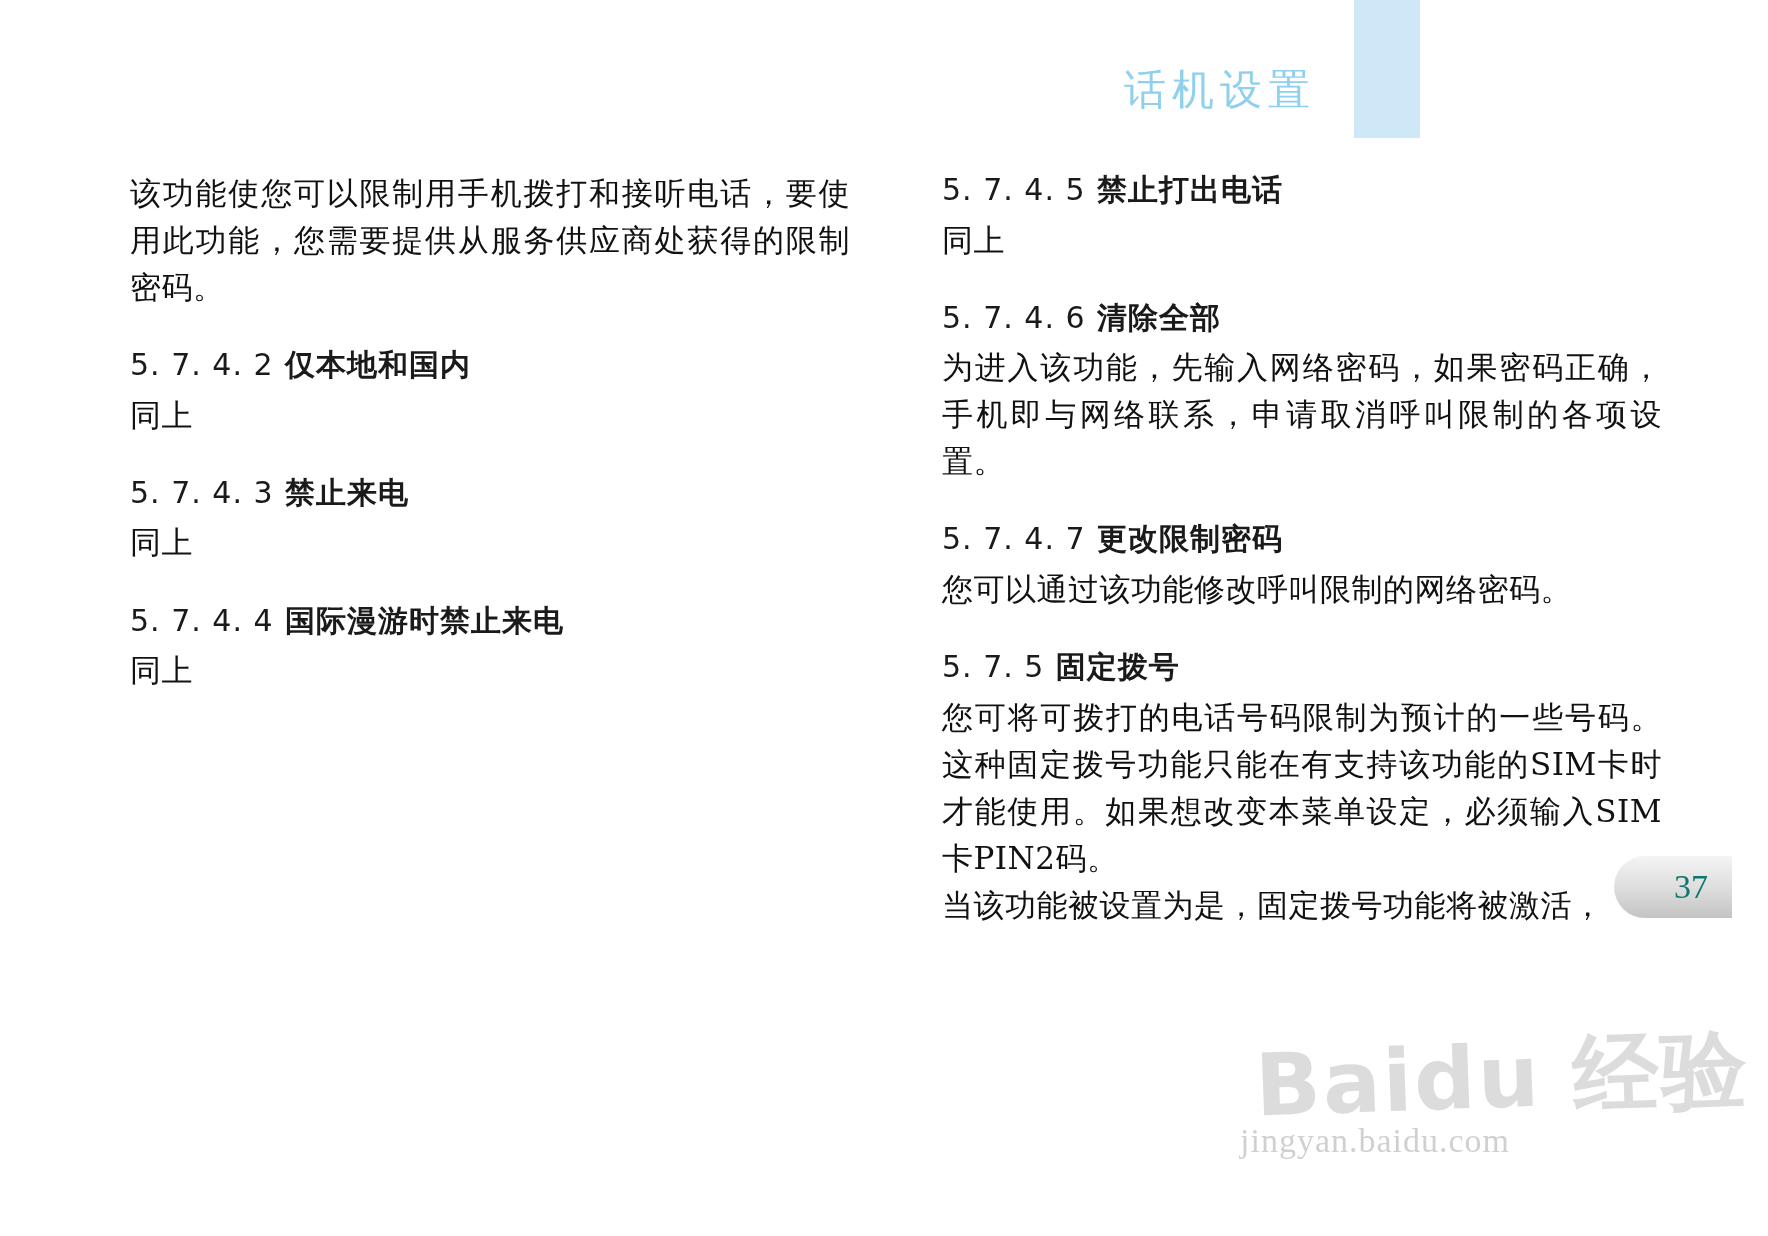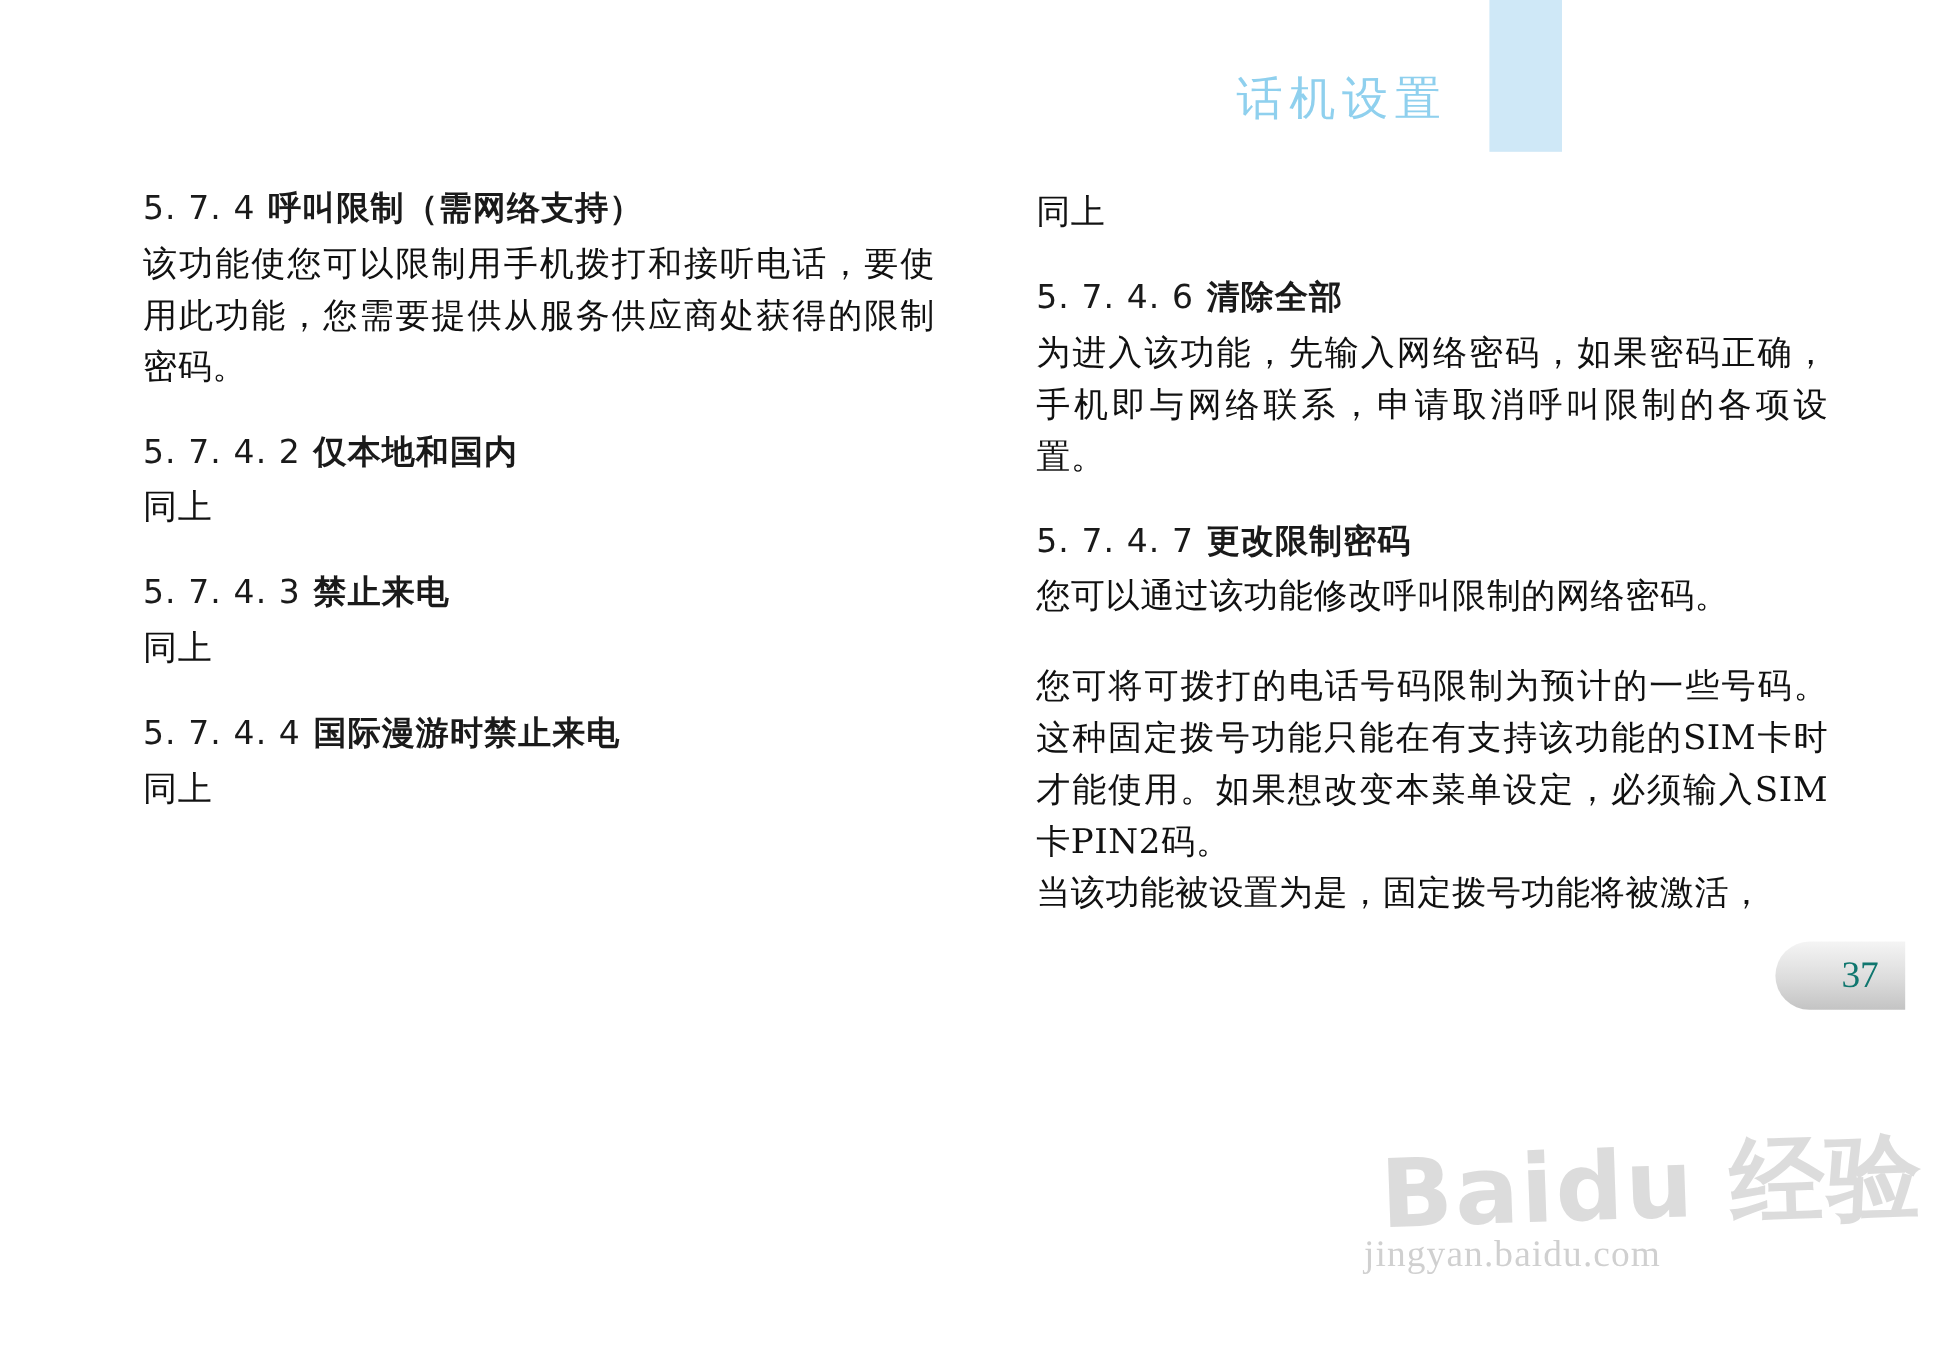--- a/index.html
+++ b/index.html
@@ -129,24 +129,20 @@
 <body>
 
 <div class="page">
 
   <div class="header-band"></div>
   <div class="header-title">话机设置</div>
 
   <div class="col col-left">
 
     <div class="sec">
-      <h3 class="heading">
-        <span class="num">5. 7. 4</span>
-        <span>呼叫限制（需网络支持）</span>
-      </h3>
       <p class="body">该功能使您可以限制用手机拨打和接听电话，要使用此功能，您需要提供从服务供应商处获得的限制密码。</p>
     </div>
 
     <div class="sec">
     </div>
 
     <div class="sec">
       <h3 class="heading">
         <span class="num">5. 7. 4. 2</span>
         <span>仅本地和国内</span>
@@ -168,40 +164,48 @@
         <span>国际漫游时禁止来电</span>
       </h3>
       <p class="body short">同上</p>
     </div>
 
   </div>
 
   <div class="col col-right">
 
     <div class="sec">
+      <h3 class="heading">
+        <span class="num">5. 7. 4. 5</span>
+        <span>禁止打出电话</span>
+      </h3>
       <p class="body short">同上</p>
     </div>
 
     <div class="sec">
       <h3 class="heading">
         <span class="num">5. 7. 4. 6</span>
         <span>清除全部</span>
       </h3>
       <p class="body">为进入该功能，先输入网络密码，如果密码正确，手机即与网络联系，申请取消呼叫限制的各项设置。</p>
     </div>
 
     <div class="sec">
       <h3 class="heading">
         <span class="num">5. 7. 4. 7</span>
         <span>更改限制密码</span>
       </h3>
       <p class="body">您可以通过该功能修改呼叫限制的网络密码。</p>
     </div>
 
     <div class="sec">
+      <h3 class="heading">
+        <span class="num">5. 7. 5</span>
+        <span>固定拨号</span>
+      </h3>
       <p class="body">您可将可拨打的电话号码限制为预计的一些号码。这种固定拨号功能只能在有支持该功能的SIM卡时才能使用。如果想改变本菜单设定，必须输入SIM卡PIN2码。</p>
       <p class="body short">当该功能被设置为是，固定拨号功能将被激活，</p>
     </div>
 
   </div>
 
   <div class="wm-paw">Baidu 经验</div>
   <div class="wm-url">jingyan.baidu.com</div>
 
   <div class="page-num-wrap">

